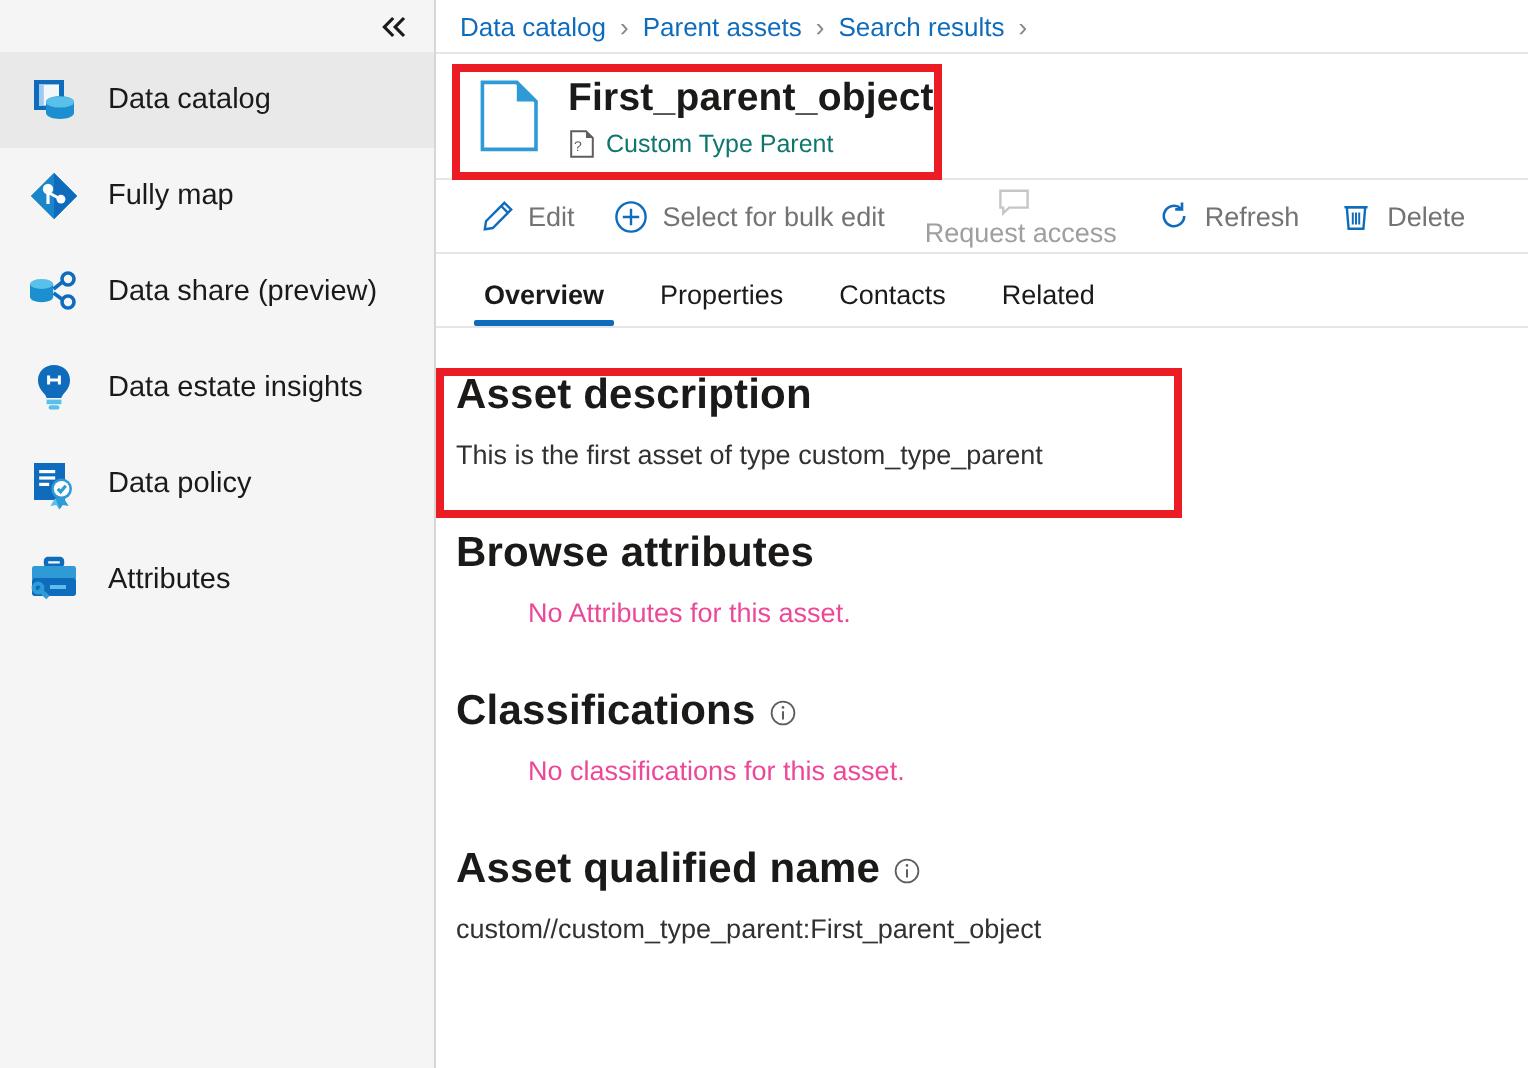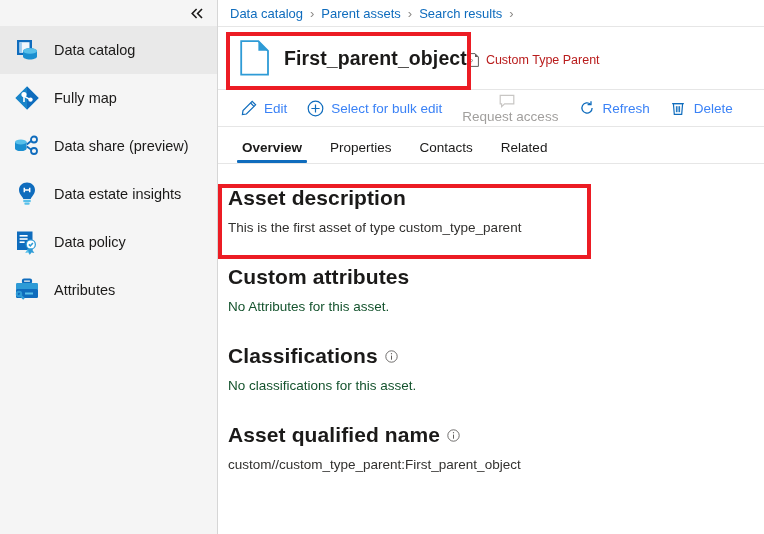--- a/index.html
+++ b/index.html
@@ -129,20 +129,21 @@
     width: 34px;
     height: 40px;
     flex: 0 0 34px;
     margin-right: 12px;
     display: flex;
     align-items: center;
     justify-content: center;
   }
   .asset-titles {
     display: flex;
+    flex-direction: column;
     justify-content: center;
   }
   .asset-title {
     font-size: 19.5px;
     font-weight: 600;
     color: #1b1a19;
     line-height: 24px;
     letter-spacing: 0.1px;
   }
   .asset-subtitle-row {
@@ -154,21 +155,21 @@
     width: 13px;
     height: 15px;
     flex: 0 0 13px;
     margin-right: 6px;
     display: flex;
     align-items: center;
     justify-content: center;
   }
   .asset-subtitle {
     font-size: 12.5px;
-    color: #b91c1c;
+    color: #0f766e;
   }
 
   
   .redbox {
     position: absolute;
     border: 4px solid #ec1c24;
     box-sizing: border-box;
     pointer-events: none;
     z-index: 5;
   }
@@ -197,21 +198,21 @@
   .cmd-icon {
     width: 17px;
     height: 17px;
     margin-right: 7px;
     display: flex;
     align-items: center;
     justify-content: center;
   }
   .cmd-label {
     font-size: 13.5px;
-    color: #3b82f6;
+    color: #737373;
     white-space: nowrap;
   }
   .cmd.disabled .cmd-label { color: #a19f9d; }
 
   
   .tabs {
     height: 37px;
     display: flex;
     align-items: flex-end;
     padding-left: 14px;
@@ -267,21 +268,21 @@
     display: inline-flex;
     align-items: center;
     justify-content: center;
     cursor: pointer;
   }
   .section-body {
     font-size: 13.5px;
     color: #32312f;
     line-height: 18px;
   }
-  .section-body.muted { color: #14532d; }
+  .section-body.muted { color: #ec4899; margin-left: 36px; }
 </style>
 </head>
 <body>
 
 <div class="app">
 
   <div class="sidebar">
     <div class="sidebar-top">
       <div class="collapse-btn">
         <svg width="13" height="11" viewBox="0 0 13 11">
@@ -483,21 +484,21 @@
 
       <div class="section">
         <div class="section-heading">
           <span>Asset description</span>
         </div>
         <div class="section-body">This is the first asset of type custom_type_parent</div>
       </div>
 
       <div class="section">
         <div class="section-heading">
-          <span>Custom attributes</span>
+          <span>Browse attributes</span>
         </div>
         <div class="section-body muted">No Attributes for this asset.</div>
       </div>
 
       <div class="section">
         <div class="section-heading">
           <span>Classifications</span>
           <span class="info-icon">
             <svg width="13" height="13" viewBox="0 0 13 13">
               <circle cx="6.5" cy="6.5" r="5.7" fill="none" stroke="#605e5c" stroke-width="0.9"></circle>

